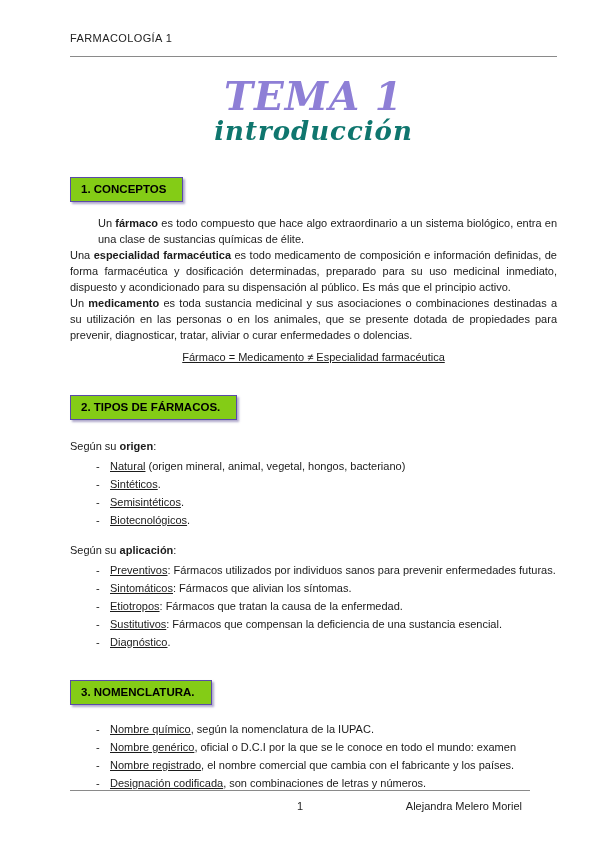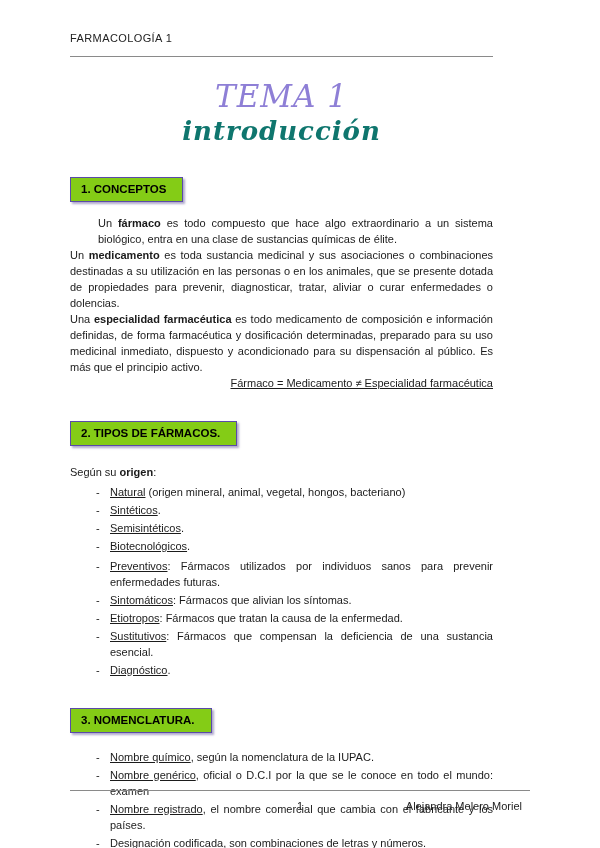--- a/index.html
+++ b/index.html
@@ -5,21 +5,21 @@
   * { margin: 0; padding: 0; box-sizing: border-box; }
   html, body { background: #e8e8e8; }
   body { font-family: "Liberation Sans", sans-serif; }
 
   .page {
     position: relative;
     width: 600px;
     height: 848px;
     margin: 0 auto;
     background: #ffffff;
-    padding: 30px 107px 0 70px;
+    padding: 30px 43px 0 70px;
     overflow: hidden;
     color: #1b1b1b;
     font-size: 11px;
     line-height: 16px;
   }
 
   .doc-header .header-text {
     font-size: 11px;
     letter-spacing: 0.4px;
     color: #222;
@@ -27,22 +27,22 @@
   .header-rule {
     border: none;
     border-top: 1px solid #8a8a8a;
     margin-top: 10px;
   }
 
   .title-block { text-align: center; margin-top: 20px; }
   .title-line1 {
     font-family: "DejaVu Serif", serif;
     font-style: italic;
-    font-weight: normal;
-    font-size: 31px;
+    font-weight: bold;
+    font-size: 39px;
     line-height: 38px;
     letter-spacing: 1px;
     color: #8e7fd6;
   }
   .title-line2 {
     font-family: "DejaVu Serif", serif;
     font-style: italic;
     font-weight: bold;
     font-size: 26px;
     line-height: 32px;
@@ -63,22 +63,22 @@
     color: #000;
   }
 
   .para {
     margin-top: 0;
     text-align: justify;
   }
   .para.first { margin-top: 13px; margin-left: 28px; }
 
   .formula {
-    text-align: right;
-    margin-top: 0;
+    text-align: center;
+    margin-top: 6px;
   }
   .u { text-decoration: underline; }
   strong { font-weight: bold; }
 
   .list-intro { margin-top: 18px; }
   .list-intro.second { margin-top: 14px; }
 
   ul.dash-list { list-style: none; margin-top: 4px; }
   ul.dash-list li {
     display: flex;
@@ -139,23 +139,23 @@
   </div>
 
   <div>
     <div class="section-box">
       <span>1. CONCEPTOS</span>
     </div>
   </div>
 
   <p class="para first"><span>Un </span><strong>fármaco</strong><span> es todo compuesto que hace algo extraordinario a un sistema biológico, entra en una clase de sustancias químicas de élite.</span></p>
 
+  <p class="para"><span>Una </span><strong>especialidad farmacéutica</strong><span> es todo medicamento de composición e información definidas, de forma farmacéutica y dosificación determinadas, preparado para su uso medicinal inmediato, dispuesto y acondicionado para su dispensación al público. Es más que el principio activo.</span></p>
+
   <p class="para"><span>Un </span><strong>medicamento</strong><span> es toda sustancia medicinal y sus asociaciones o combinaciones destinadas a su utilización en las personas o en los animales, que se presente dotada de propiedades para prevenir, diagnosticar, tratar, aliviar o curar enfermedades o dolencias.</span></p>
-
-  <p class="para"><span>Una </span><strong>especialidad farmacéutica</strong><span> es todo medicamento de composición e información definidas, de forma farmacéutica y dosificación determinadas, preparado para su uso medicinal inmediato, dispuesto y acondicionado para su dispensación al público. Es más que el principio activo.</span></p>
 
   <p class="formula"><span class="u">Fármaco = Medicamento ≠ Especialidad farmacéutica</span></p>
 
   <div>
     <div class="section-box">
       <span>2. TIPOS DE FÁRMACOS.</span>
     </div>
   </div>
 
   <p class="list-intro"><span>Según su </span><strong>origen</strong><span>:</span></p>
@@ -172,20 +172,21 @@
     <li>
       <span class="dash">-</span>
       <span class="li-text"><span class="u">Semisintéticos</span><span>.</span></span>
     </li>
     <li>
       <span class="dash">-</span>
       <span class="li-text"><span class="u">Biotecnológicos</span><span>.</span></span>
     </li>
   </ul>
 
+  <p class="list-intro second"><span>Según su </span><strong>aplicación</strong><span>:</span></p>
 
   <ul class="dash-list">
     <li>
       <span class="dash">-</span>
       <span class="li-text"><span class="u">Preventivos</span><span>: Fármacos utilizados por individuos sanos para prevenir enfermedades futuras.</span></span>
     </li>
     <li>
       <span class="dash">-</span>
       <span class="li-text"><span class="u">Sintomáticos</span><span>: Fármacos que alivian los síntomas.</span></span>
     </li>

